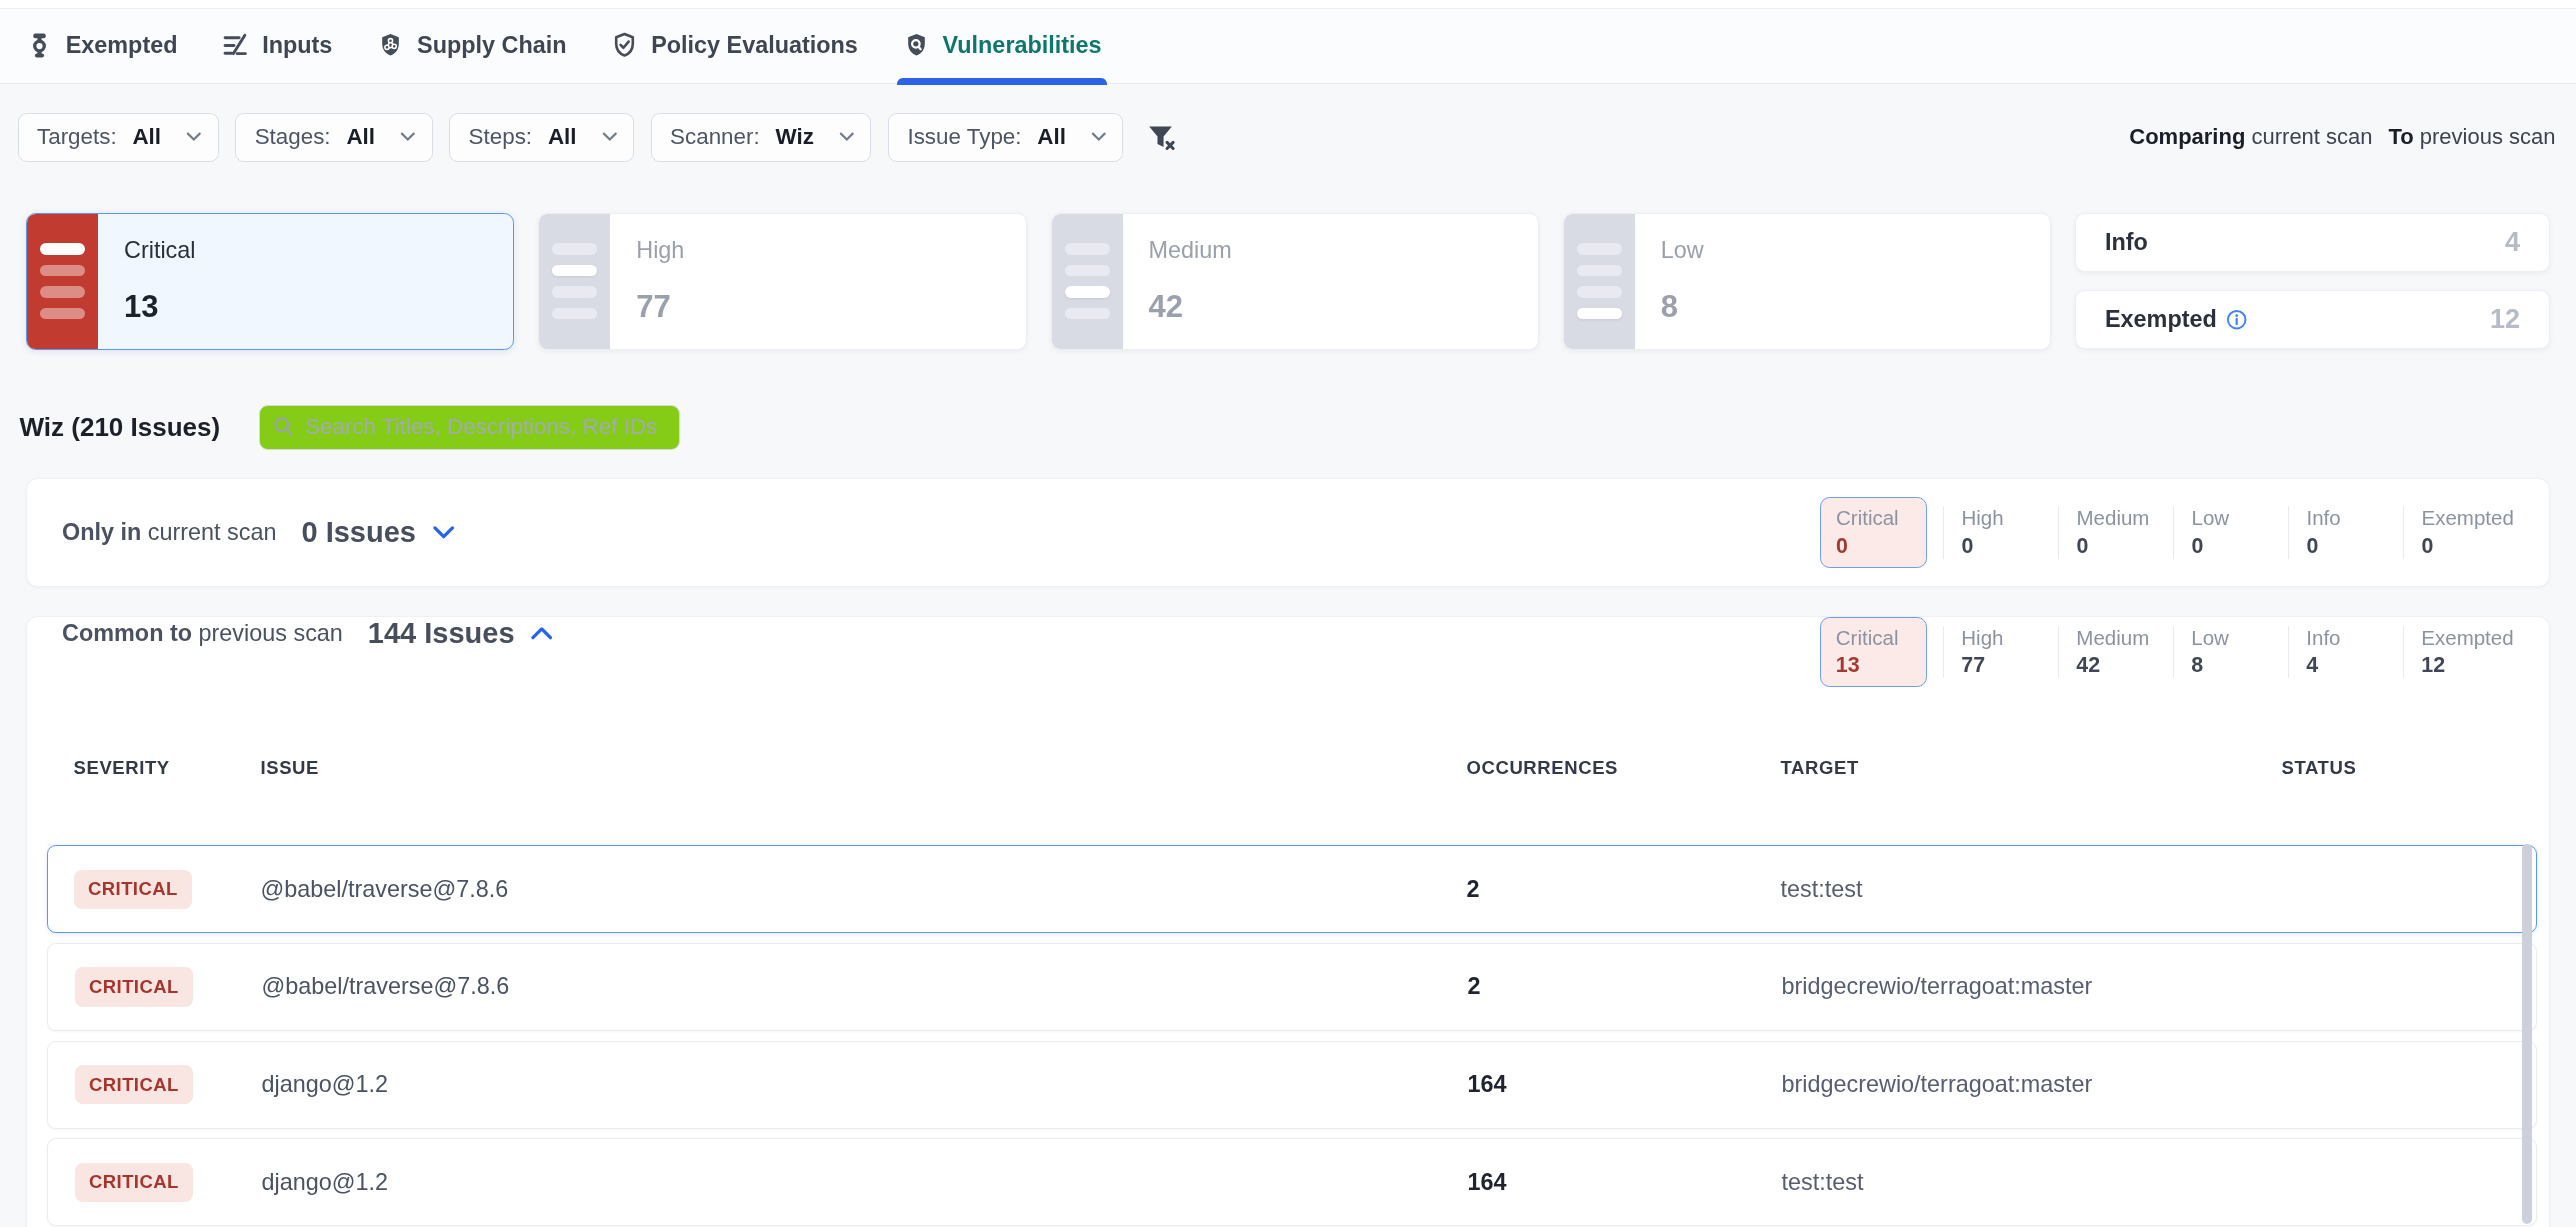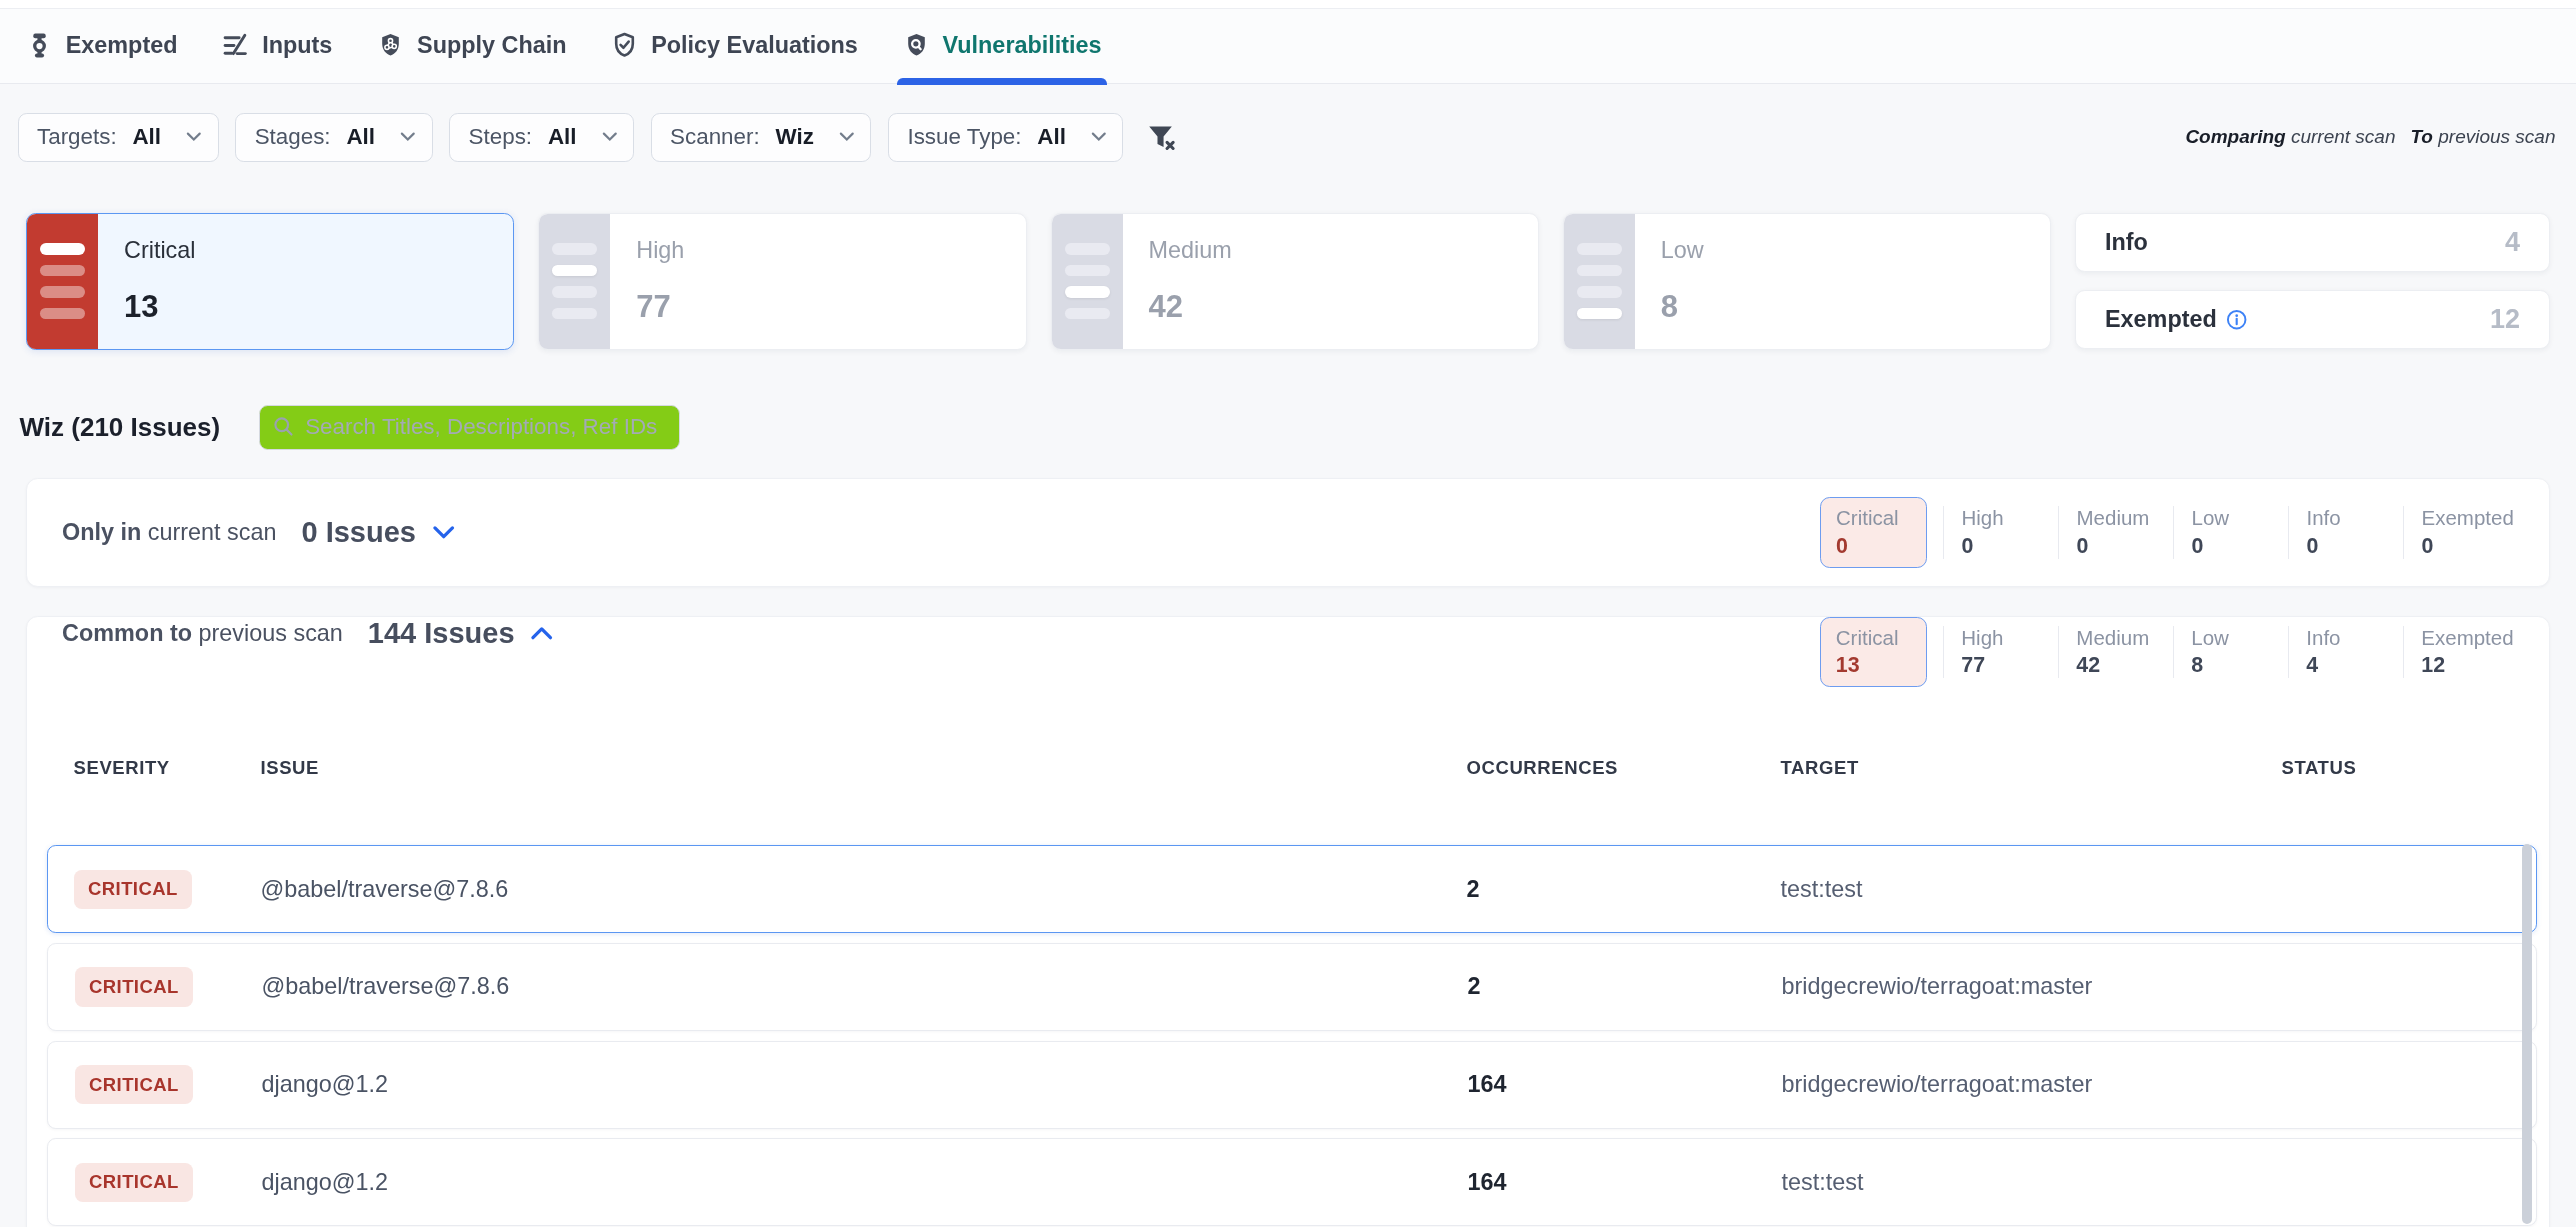--- a/index.html
+++ b/index.html
@@ -35,21 +35,21 @@
     display:flex; align-items:center; gap:7.8px; height:49px;
     background:#fdfdfe; border:1px solid #d9dee6; border-radius:8.8px;
     padding:0 15.6px 0 18.5px; font-size:22.4px; cursor:pointer;
     font-family:inherit;
   }
   .pill .pl { color:#4c5565; }
   .pill .pv { color:#181d27; font-weight:700;margin-left:8px; }
   .pill .chev { margin-left:17.5px; display:flex; }
   .funnel { margin-left:5.8px; display:flex; align-items:center; cursor:pointer; }
   .spacer { flex:1; }
-  .comparing { font-size:19px; color:#3c4350; white-space:nowrap;font-style:italic; }
+  .comparing { font-size:22px; color:#3c4350; white-space:nowrap; }
   .comparing b { color:#191e28; font-weight:700; }
   .comparing .gap { display:inline-block; width:9.7px; }
   
   .cards-row { margin:51px 26px 0 26px; display:flex; gap:24px; height:137px; }
   .sev-card {
     flex:1; display:flex; background:#ffffff; border:1px solid #eceef2;
     border-radius:9.7px; overflow:hidden; cursor:pointer;
     box-shadow:0 1.9px 5.8px rgba(20,30,55,.05);
   }
   .sev-card.selected {

